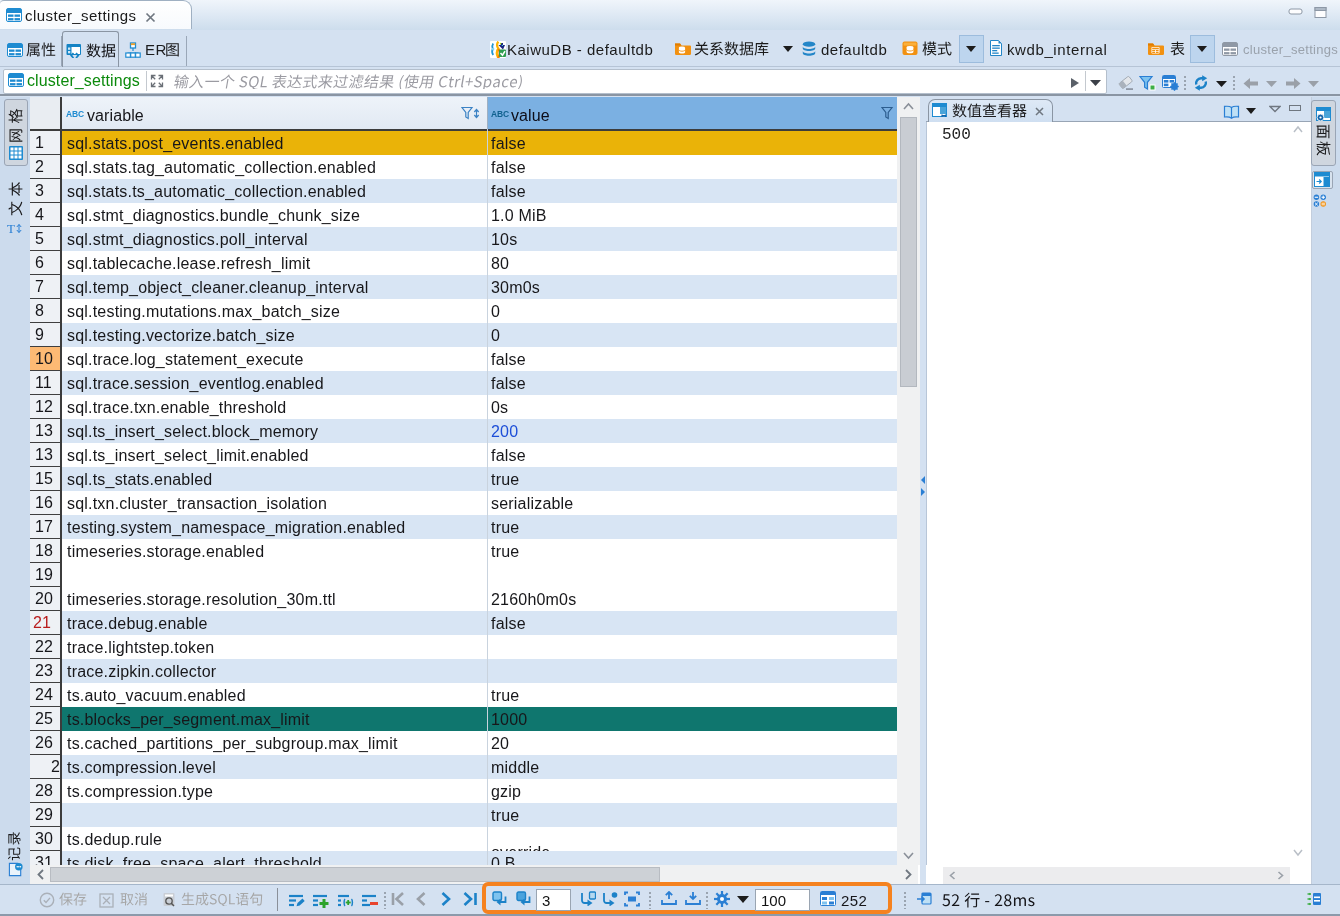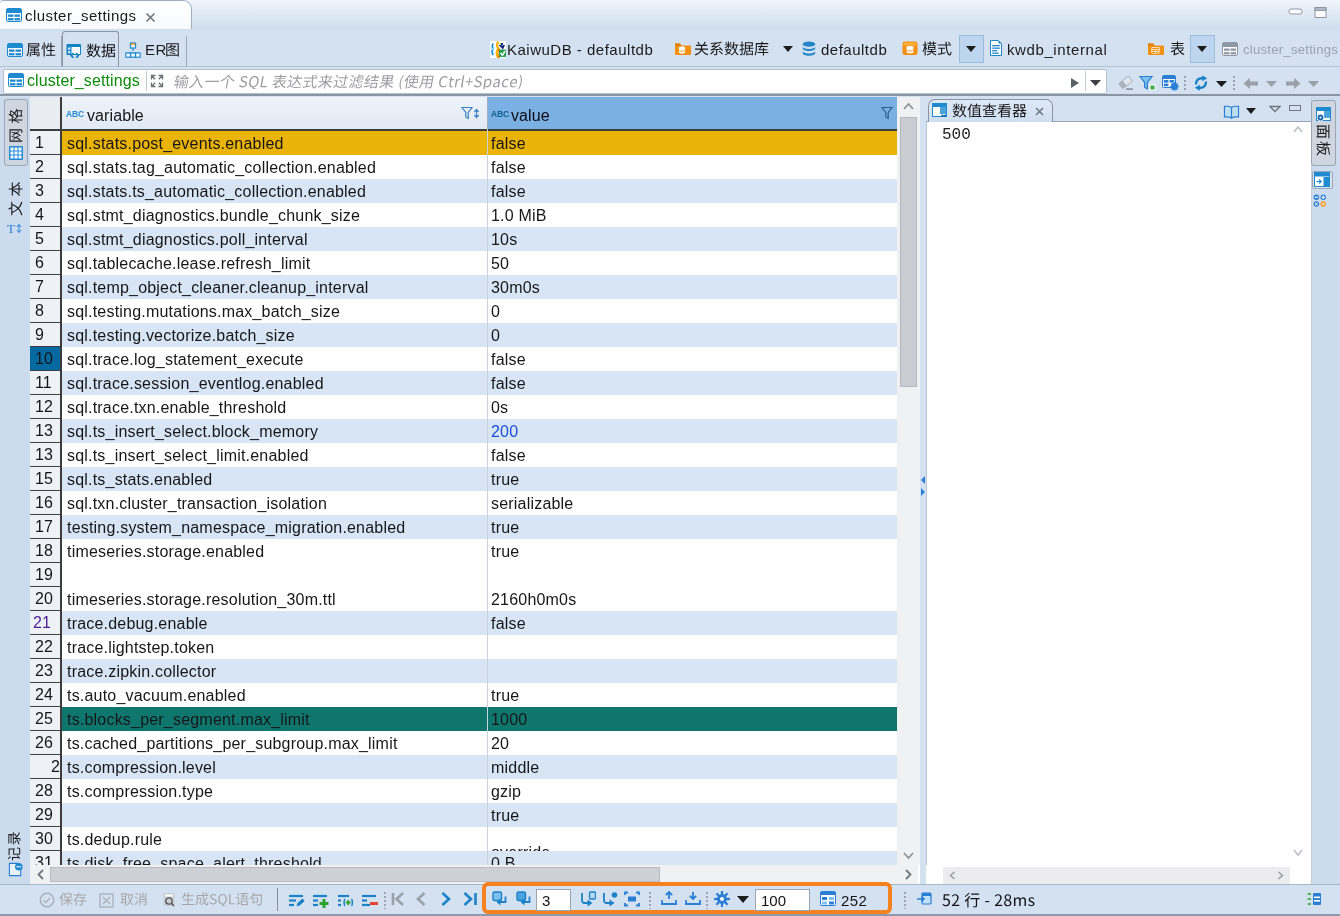--- a/index.html
+++ b/index.html
@@ -392,21 +392,21 @@
       <div style="position:absolute;left:0;top:72px;width:836px;height:24px;background:#ffffff">
         <div style="position:absolute;left:5px;top:0;width:420px;height:24px;line-height:25px;font-size:16px;letter-spacing:0.2px;color:#17171a;white-space:pre">sql.stmt_diagnostics.bundle_chunk_size</div>
         <div style="position:absolute;left:429px;top:0;height:24px;line-height:25px;font-size:16px;letter-spacing:0.2px;color:#17171a;white-space:pre">1.0 MiB</div>
       </div>
       <div style="position:absolute;left:0;top:96px;width:836px;height:24px;background:#d8e5f4">
         <div style="position:absolute;left:5px;top:0;width:420px;height:24px;line-height:25px;font-size:16px;letter-spacing:0.2px;color:#17171a;white-space:pre">sql.stmt_diagnostics.poll_interval</div>
         <div style="position:absolute;left:429px;top:0;height:24px;line-height:25px;font-size:16px;letter-spacing:0.2px;color:#17171a;white-space:pre">10s</div>
       </div>
       <div style="position:absolute;left:0;top:120px;width:836px;height:24px;background:#ffffff">
         <div style="position:absolute;left:5px;top:0;width:420px;height:24px;line-height:25px;font-size:16px;letter-spacing:0.2px;color:#17171a;white-space:pre">sql.tablecache.lease.refresh_limit</div>
-        <div style="position:absolute;left:429px;top:0;height:24px;line-height:25px;font-size:16px;letter-spacing:0.2px;color:#17171a;white-space:pre">50</div>
+        <div style="position:absolute;left:429px;top:0;height:24px;line-height:25px;font-size:16px;letter-spacing:0.2px;color:#17171a;white-space:pre">80</div>
       </div>
       <div style="position:absolute;left:0;top:144px;width:836px;height:24px;background:#d8e5f4">
         <div style="position:absolute;left:5px;top:0;width:420px;height:24px;line-height:25px;font-size:16px;letter-spacing:0.2px;color:#17171a;white-space:pre">sql.temp_object_cleaner.cleanup_interval</div>
         <div style="position:absolute;left:429px;top:0;height:24px;line-height:25px;font-size:16px;letter-spacing:0.2px;color:#17171a;white-space:pre">30m0s</div>
       </div>
       <div style="position:absolute;left:0;top:168px;width:836px;height:24px;background:#ffffff">
         <div style="position:absolute;left:5px;top:0;width:420px;height:24px;line-height:25px;font-size:16px;letter-spacing:0.2px;color:#17171a;white-space:pre">sql.testing.mutations.max_batch_size</div>
         <div style="position:absolute;left:429px;top:0;height:24px;line-height:25px;font-size:16px;letter-spacing:0.2px;color:#17171a;white-space:pre">0</div>
       </div>
       <div style="position:absolute;left:0;top:192px;width:836px;height:24px;background:#d8e5f4">
@@ -500,32 +500,32 @@
 <div style="position:absolute;left:30px;top:131px;width:30px;height:734px;overflow:hidden">
       <div style="position:absolute;left:0;top:0px;width:30px;height:24px;background:#eef1f5;border-bottom:1px solid #3f3f3f;line-height:24px;font-size:16px;color:#16161a;padding-left:5px">1</div>
       <div style="position:absolute;left:0;top:24px;width:30px;height:24px;background:#eef1f5;border-bottom:1px solid #3f3f3f;line-height:24px;font-size:16px;color:#16161a;padding-left:5px">2</div>
       <div style="position:absolute;left:0;top:48px;width:30px;height:24px;background:#eef1f5;border-bottom:1px solid #3f3f3f;line-height:24px;font-size:16px;color:#16161a;padding-left:5px">3</div>
       <div style="position:absolute;left:0;top:72px;width:30px;height:24px;background:#eef1f5;border-bottom:1px solid #3f3f3f;line-height:24px;font-size:16px;color:#16161a;padding-left:5px">4</div>
       <div style="position:absolute;left:0;top:96px;width:30px;height:24px;background:#eef1f5;border-bottom:1px solid #3f3f3f;line-height:24px;font-size:16px;color:#16161a;padding-left:5px">5</div>
       <div style="position:absolute;left:0;top:120px;width:30px;height:24px;background:#eef1f5;border-bottom:1px solid #3f3f3f;line-height:24px;font-size:16px;color:#16161a;padding-left:5px">6</div>
       <div style="position:absolute;left:0;top:144px;width:30px;height:24px;background:#eef1f5;border-bottom:1px solid #3f3f3f;line-height:24px;font-size:16px;color:#16161a;padding-left:5px">7</div>
       <div style="position:absolute;left:0;top:168px;width:30px;height:24px;background:#eef1f5;border-bottom:1px solid #3f3f3f;line-height:24px;font-size:16px;color:#16161a;padding-left:5px">8</div>
       <div style="position:absolute;left:0;top:192px;width:30px;height:24px;background:#eef1f5;border-bottom:1px solid #3f3f3f;line-height:24px;font-size:16px;color:#16161a;padding-left:5px">9</div>
-      <div style="position:absolute;left:0;top:216px;width:30px;height:24px;background:#0369a1;border-bottom:1px solid #3f3f3f;line-height:24px;font-size:16px;color:#16161a;padding-left:5px">10</div>
+      <div style="position:absolute;left:0;top:216px;width:30px;height:24px;background:#fdba74;border-bottom:1px solid #3f3f3f;line-height:24px;font-size:16px;color:#16161a;padding-left:5px">10</div>
       <div style="position:absolute;left:0;top:240px;width:30px;height:24px;background:#eef1f5;border-bottom:1px solid #3f3f3f;line-height:24px;font-size:16px;color:#16161a;padding-left:5px">11</div>
       <div style="position:absolute;left:0;top:264px;width:30px;height:24px;background:#eef1f5;border-bottom:1px solid #3f3f3f;line-height:24px;font-size:16px;color:#16161a;padding-left:5px">12</div>
       <div style="position:absolute;left:0;top:288px;width:30px;height:24px;background:#eef1f5;border-bottom:1px solid #3f3f3f;line-height:24px;font-size:16px;color:#16161a;padding-left:5px">13</div>
       <div style="position:absolute;left:0;top:312px;width:30px;height:24px;background:#eef1f5;border-bottom:1px solid #3f3f3f;line-height:24px;font-size:16px;color:#16161a;padding-left:5px">13</div>
       <div style="position:absolute;left:0;top:336px;width:30px;height:24px;background:#eef1f5;border-bottom:1px solid #3f3f3f;line-height:24px;font-size:16px;color:#16161a;padding-left:5px">15</div>
       <div style="position:absolute;left:0;top:360px;width:30px;height:24px;background:#eef1f5;border-bottom:1px solid #3f3f3f;line-height:24px;font-size:16px;color:#16161a;padding-left:5px">16</div>
       <div style="position:absolute;left:0;top:384px;width:30px;height:24px;background:#eef1f5;border-bottom:1px solid #3f3f3f;line-height:24px;font-size:16px;color:#16161a;padding-left:5px">17</div>
       <div style="position:absolute;left:0;top:408px;width:30px;height:24px;background:#eef1f5;border-bottom:1px solid #3f3f3f;line-height:24px;font-size:16px;color:#16161a;padding-left:5px">18</div>
       <div style="position:absolute;left:0;top:432px;width:30px;height:24px;background:#eef1f5;border-bottom:1px solid #3f3f3f;line-height:24px;font-size:16px;color:#16161a;padding-left:5px">19</div>
       <div style="position:absolute;left:0;top:456px;width:30px;height:24px;background:#eef1f5;border-bottom:1px solid #3f3f3f;line-height:24px;font-size:16px;color:#16161a;padding-left:5px">20</div>
-      <div style="position:absolute;left:0;top:480px;width:30px;height:24px;background:#eef1f5;border-bottom:1px solid #3f3f3f;line-height:24px;font-size:16px;color:#4c1d95;padding-left:3px">21</div>
+      <div style="position:absolute;left:0;top:480px;width:30px;height:24px;background:#eef1f5;border-bottom:1px solid #3f3f3f;line-height:24px;font-size:16px;color:#b91c1c;padding-left:3px">21</div>
       <div style="position:absolute;left:0;top:504px;width:30px;height:24px;background:#eef1f5;border-bottom:1px solid #3f3f3f;line-height:24px;font-size:16px;color:#16161a;padding-left:5px">22</div>
       <div style="position:absolute;left:0;top:528px;width:30px;height:24px;background:#eef1f5;border-bottom:1px solid #3f3f3f;line-height:24px;font-size:16px;color:#16161a;padding-left:5px">23</div>
       <div style="position:absolute;left:0;top:552px;width:30px;height:24px;background:#eef1f5;border-bottom:1px solid #3f3f3f;line-height:24px;font-size:16px;color:#16161a;padding-left:5px">24</div>
       <div style="position:absolute;left:0;top:576px;width:30px;height:24px;background:#eef1f5;border-bottom:1px solid #3f3f3f;line-height:24px;font-size:16px;color:#16161a;padding-left:5px">25</div>
       <div style="position:absolute;left:0;top:600px;width:30px;height:24px;background:#eef1f5;border-bottom:1px solid #3f3f3f;line-height:24px;font-size:16px;color:#16161a;padding-left:5px">26</div>
       <div style="position:absolute;left:0;top:624px;width:30px;height:24px;background:#eef1f5;border-bottom:1px solid #3f3f3f;line-height:24px;font-size:16px;color:#16161a;padding-left:21px">27</div>
       <div style="position:absolute;left:0;top:648px;width:30px;height:24px;background:#eef1f5;border-bottom:1px solid #3f3f3f;line-height:24px;font-size:16px;color:#16161a;padding-left:5px">28</div>
       <div style="position:absolute;left:0;top:672px;width:30px;height:24px;background:#eef1f5;border-bottom:1px solid #3f3f3f;line-height:24px;font-size:16px;color:#16161a;padding-left:5px">29</div>
       <div style="position:absolute;left:0;top:696px;width:30px;height:24px;background:#eef1f5;border-bottom:1px solid #3f3f3f;line-height:24px;font-size:16px;color:#16161a;padding-left:5px">30</div>
       <div style="position:absolute;left:0;top:720px;width:30px;height:24px;background:#eef1f5;border-bottom:1px solid #3f3f3f;line-height:24px;font-size:16px;color:#16161a;padding-left:5px">31</div>

